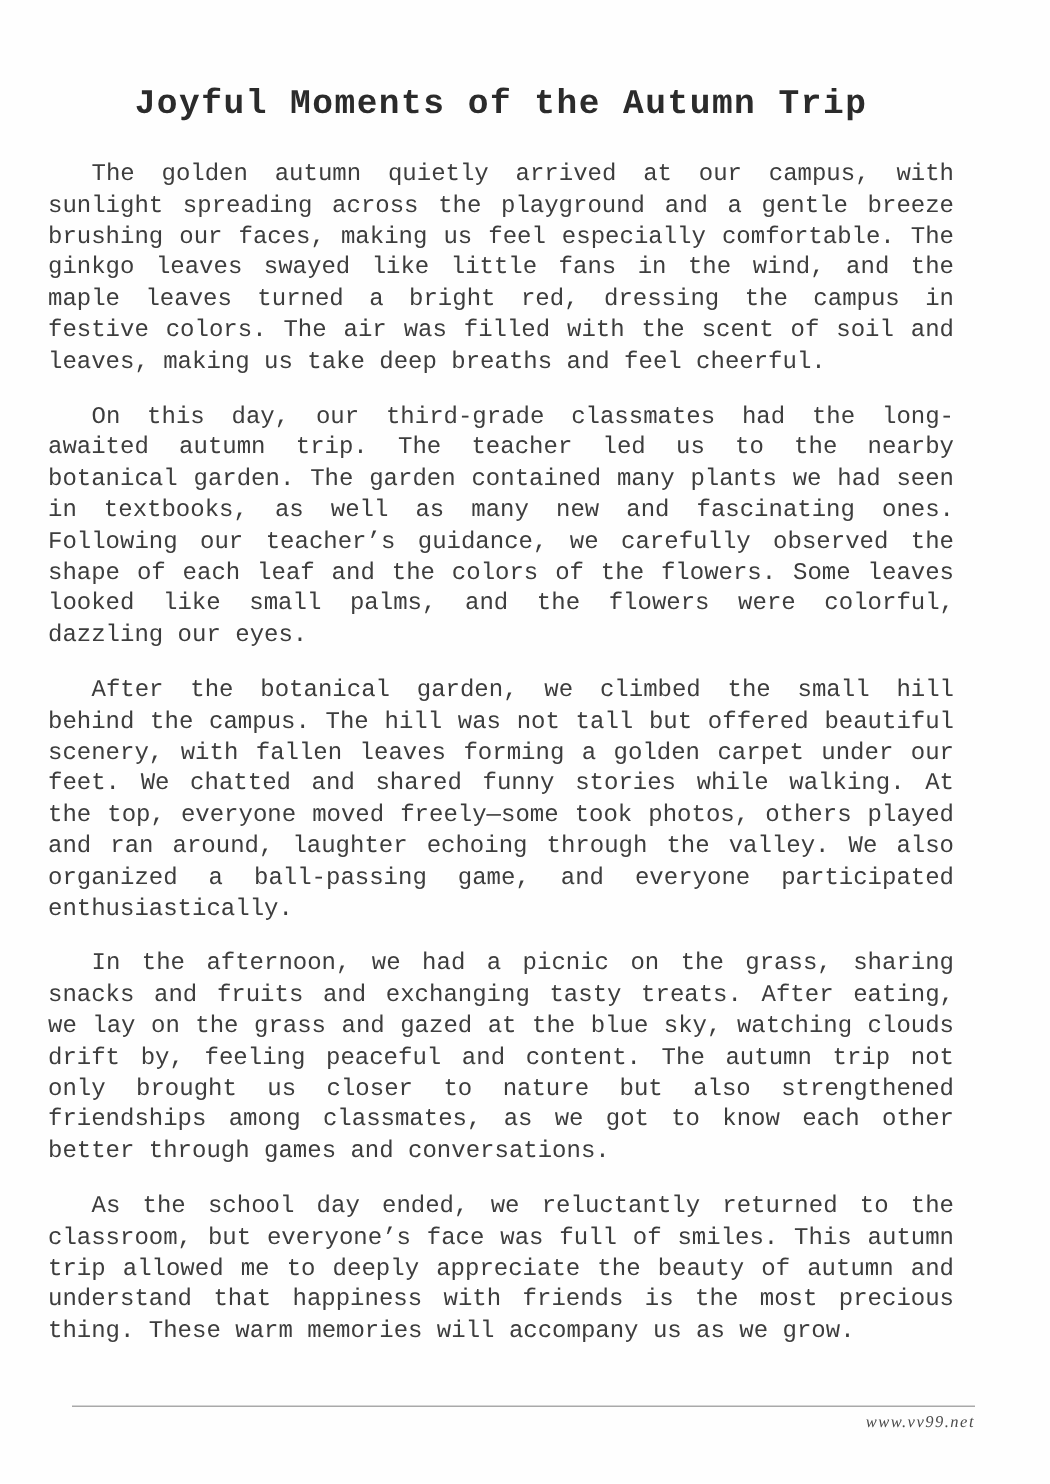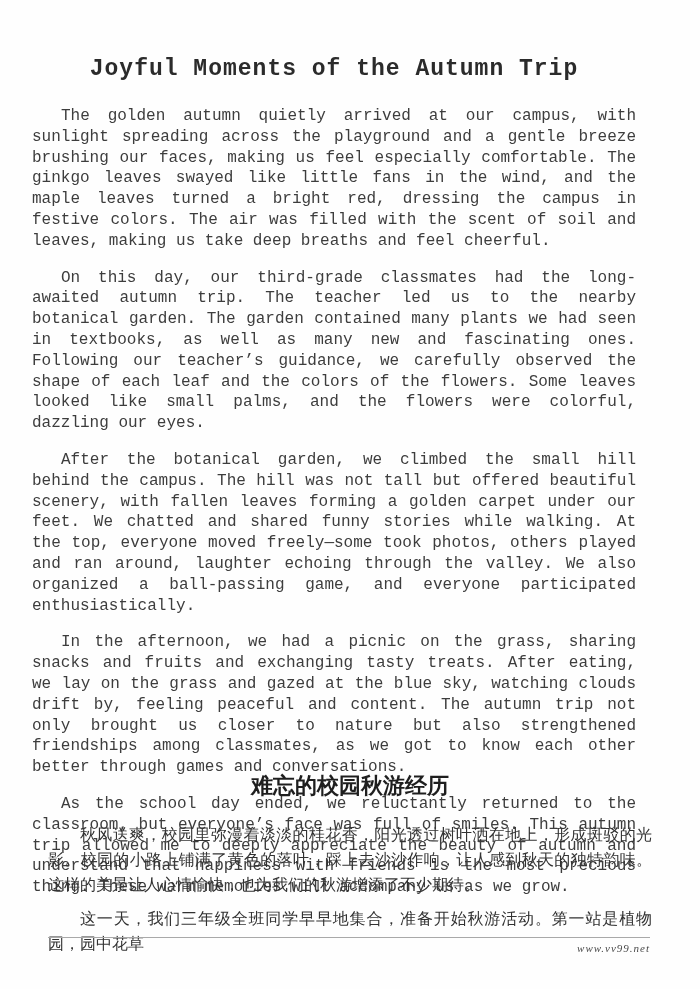--- a/index.html
+++ b/index.html
@@ -113,22 +113,17 @@
 
   <section class="english-section">
     <h1 class="english-title">Joyful Moments of the Autumn Trip</h1>
     <p class="en-paragraph">The golden autumn quietly arrived at our campus, with sunlight spreading across the playground and a gentle breeze brushing our faces, making us feel especially comfortable. The ginkgo leaves swayed like little fans in the wind, and the maple leaves turned a bright red, dressing the campus in festive colors. The air was filled with the scent of soil and leaves, making us take deep breaths and feel cheerful.</p>
     <p class="en-paragraph">On this day, our third-grade classmates had the long-awaited autumn trip. The teacher led us to the nearby botanical garden. The garden contained many plants we had seen in textbooks, as well as many new and fascinating ones. Following our teacher’s guidance, we carefully observed the shape of each leaf and the colors of the flowers. Some leaves looked like small palms, and the flowers were colorful, dazzling our eyes.</p>
     <p class="en-paragraph">After the botanical garden, we climbed the small hill behind the campus. The hill was not tall but offered beautiful scenery, with fallen leaves forming a golden carpet under our feet. We chatted and shared funny stories while walking. At the top, everyone moved freely—some took photos, others played and ran around, laughter echoing through the valley. We also organized a ball-passing game, and everyone participated enthusiastically.</p>
     <p class="en-paragraph">In the afternoon, we had a picnic on the grass, sharing snacks and fruits and exchanging tasty treats. After eating, we lay on the grass and gazed at the blue sky, watching clouds drift by, feeling peaceful and content. The autumn trip not only brought us closer to nature but also strengthened friendships among classmates, as we got to know each other better through games and conversations.</p>
     <p class="en-paragraph">As the school day ended, we reluctantly returned to the classroom, but everyone’s face was full of smiles. This autumn trip allowed me to deeply appreciate the beauty of autumn and understand that happiness with friends is the most precious thing. These warm memories will accompany us as we grow.</p>
   </section>
 
-  <section class="chinese-section">
-    <h2 class="chinese-title">难忘的校园秋游经历</h2>
-    <p class="cn-paragraph">秋风送爽，校园里弥漫着淡淡的桂花香，阳光透过树叶洒在地上，形成斑驳的光影。校园的小路上铺满了黄色的落叶，踩上去沙沙作响，让人感到秋天的独特韵味。这样的美景让人心情愉快，也为我们的秋游增添了不少期待。</p>
-    <p class="cn-paragraph">这一天，我们三年级全班同学早早地集合，准备开始秋游活动。第一站是植物园，园中花草</p>
-  </section>
 
   <div class="footer-rule"></div>
   <div class="footer-site">www.vv99.net</div>
 
 </div>
 
 </body></html>

